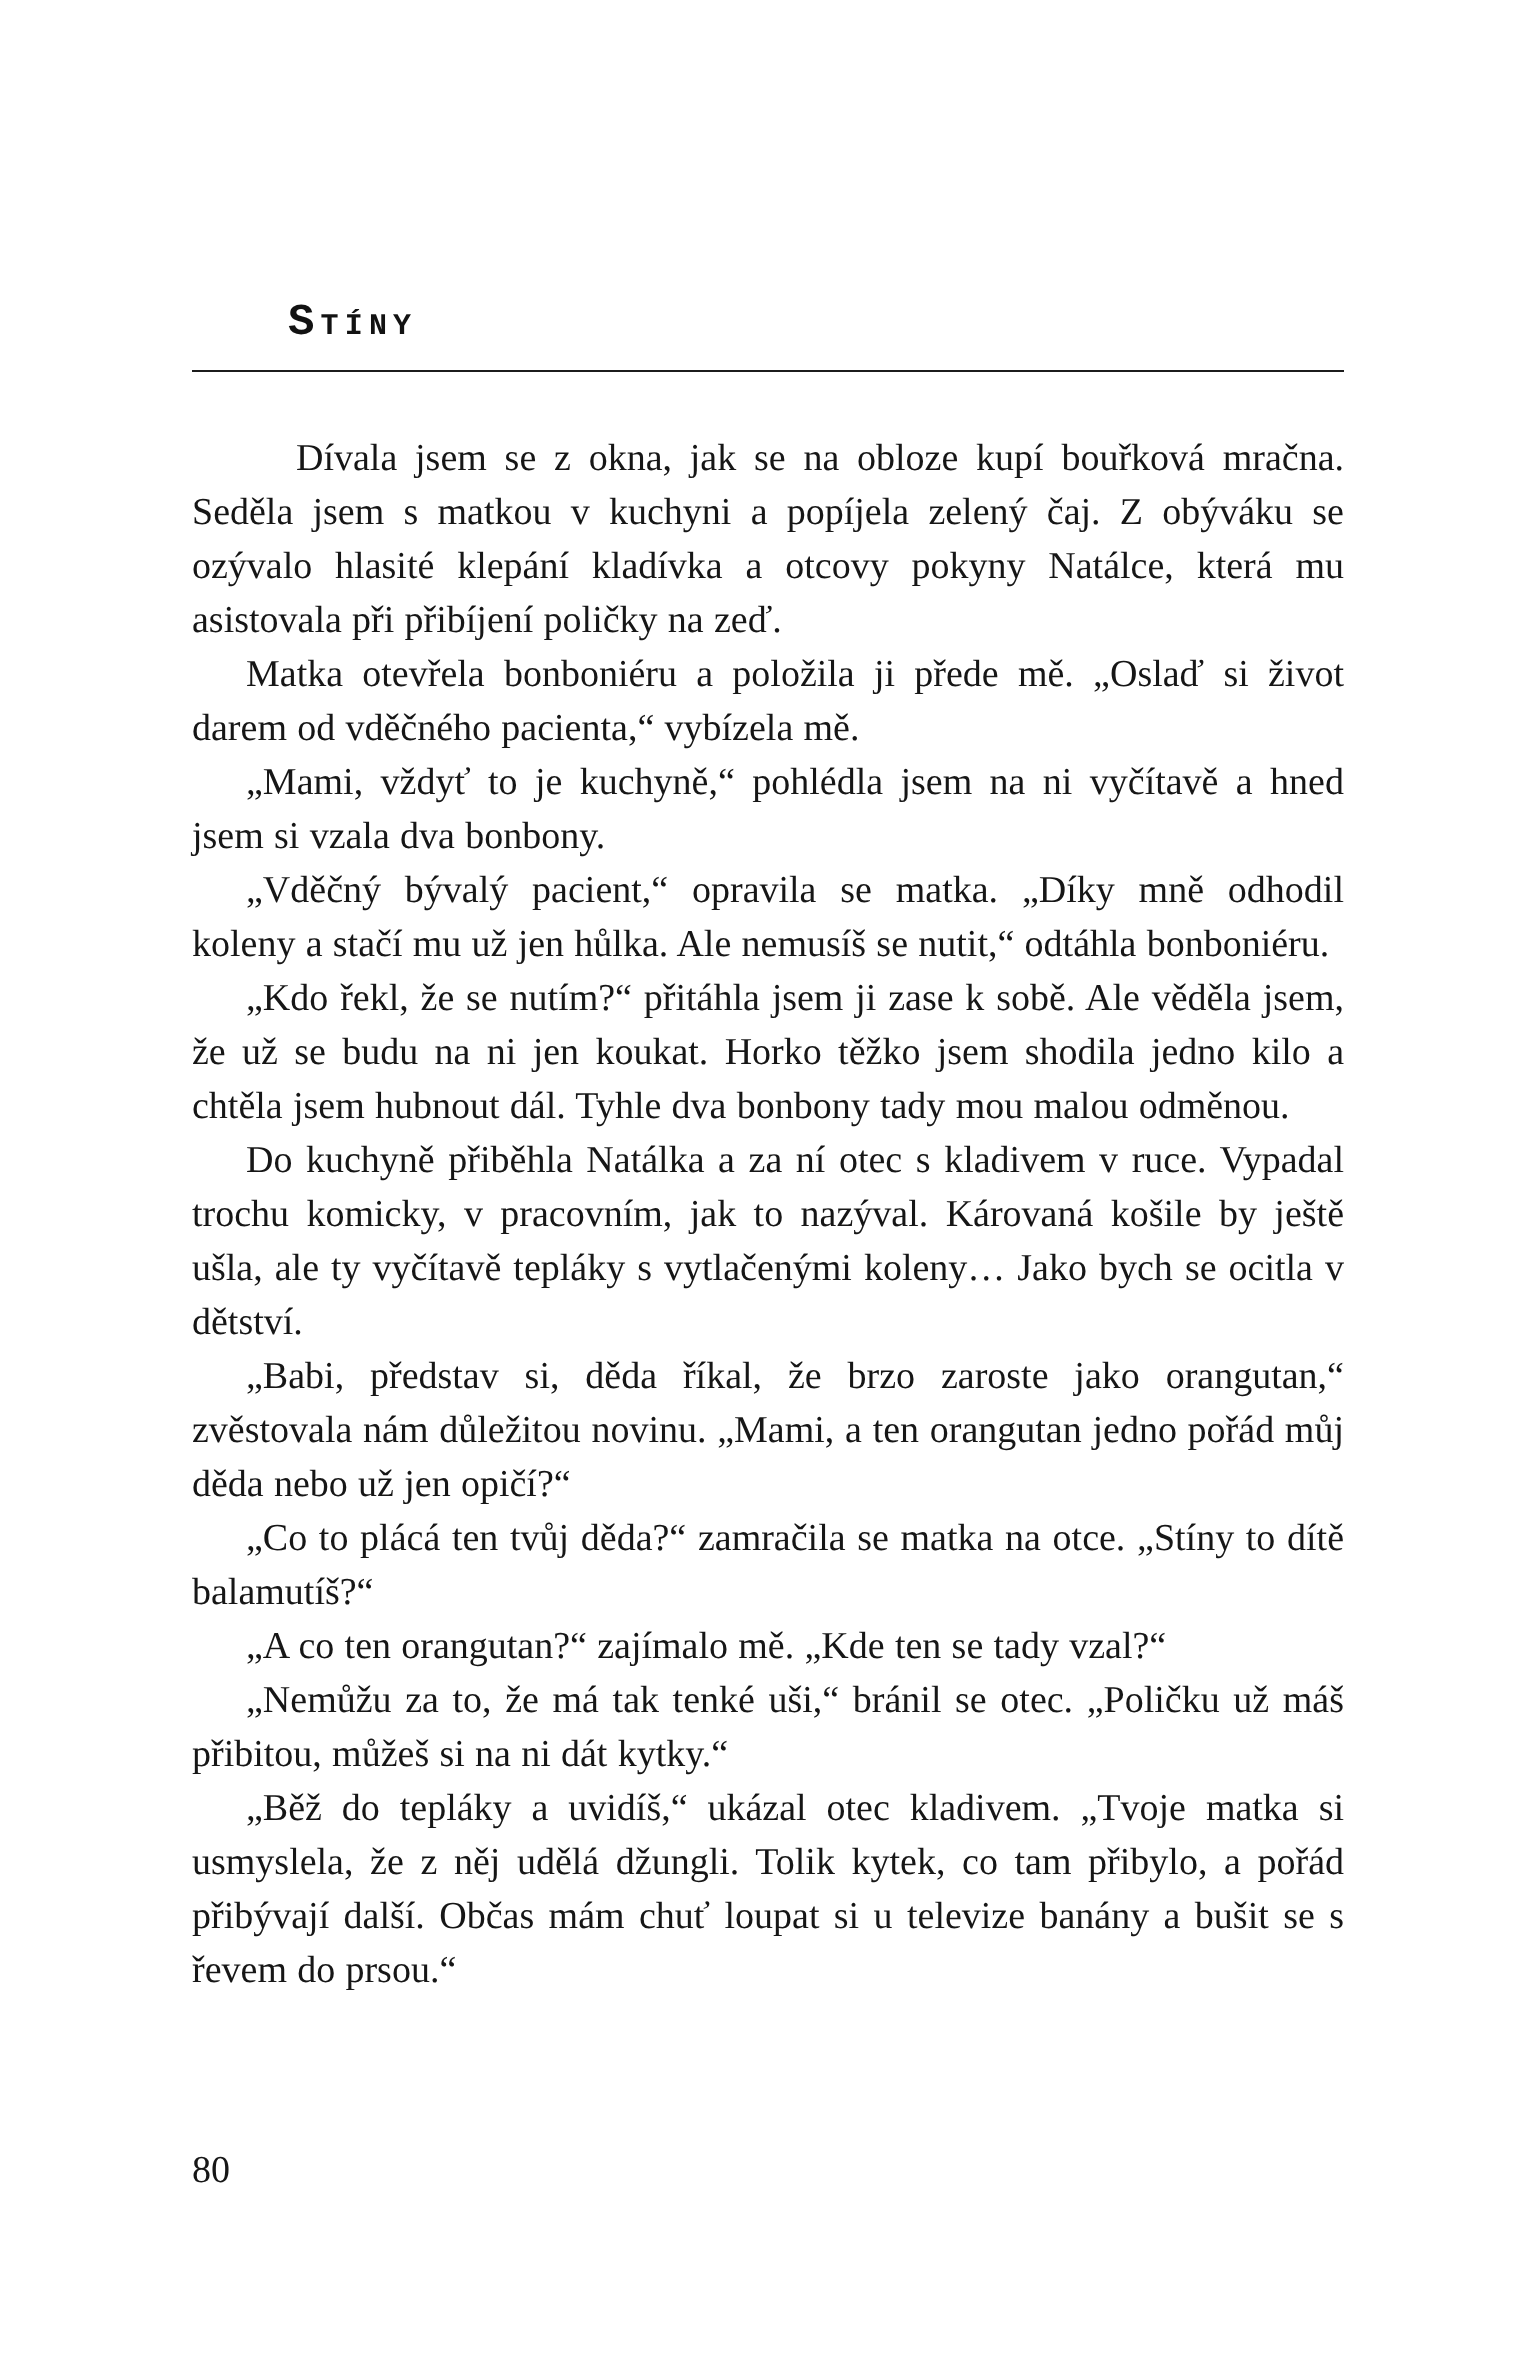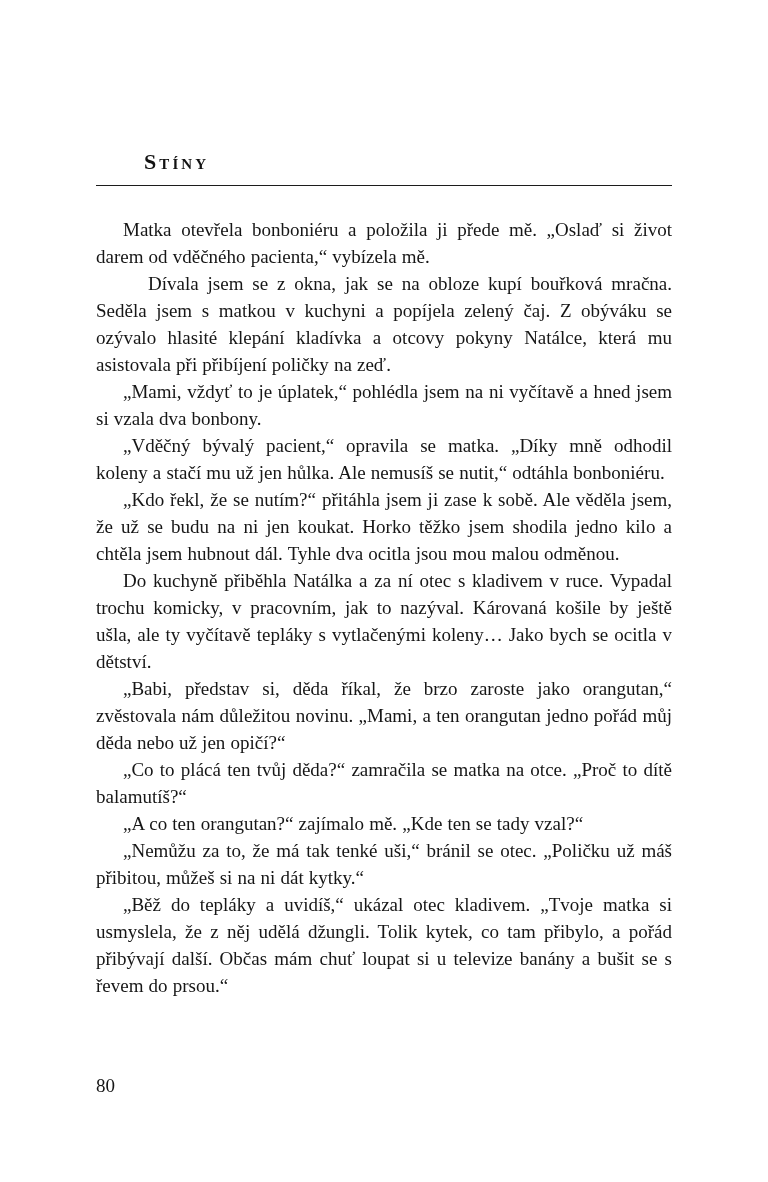--- a/index.html
+++ b/index.html
@@ -23,20 +23,21 @@
     width: 576px;
   }
   .title {
     margin: 0 0 0 48px;
     font-size: 22px;
     line-height: 28px;
     font-weight: 600;
     font-variant: small-caps;
     letter-spacing: 0.14em;
     color: #121212;
+    font-family: Liberation Mono, monospace;
   }
   .rule {
     margin-top: 9px;
     border-bottom: 1.2px solid #1c1c1c;
     width: 100%;
     height: 0;
   }
   .body-text {
     margin-top: 30px;
   }
@@ -62,27 +63,27 @@
   }
 </style>
 </head>
 <body>
 
 <div class="page">
   <div class="content">
     <h1 class="title">Stíny</h1>
     <div class="rule"></div>
     <div class="body-text">
+      <p class="para first">Dívala jsem se z okna, jak se na obloze kupí bouřková mračna. Seděla jsem s matkou v kuchyni a popíjela zelený čaj. Z obýváku se ozývalo hlasité klepání kladívka a otcovy pokyny Natálce, která mu asistovala při přibíjení poličky na zeď.</p>
       <p class="para">Matka otevřela bonboniéru a položila ji přede mě. „Oslaď si život darem od vděčného pacienta,“ vybízela mě.</p>
-      <p class="para first">Dívala jsem se z okna, jak se na obloze kupí bouřková mračna. Seděla jsem s matkou v kuchyni a popíjela zelený čaj. Z obýváku se ozývalo hlasité klepání kladívka a otcovy pokyny Natálce, která mu asistovala při přibíjení poličky na zeď.</p>
-      <p class="para">„Mami, vždyť to je úplatek,“ pohlédla jsem na ni vyčítavě a hned jsem si vzala dva bonbony.</p>
+      <p class="para">„Mami, vždyť to je kuchyně,“ pohlédla jsem na ni vyčítavě a hned jsem si vzala dva bonbony.</p>
       <p class="para">„Vděčný bývalý pacient,“ opravila se matka. „Díky mně odhodil koleny a stačí mu už jen hůlka. Ale nemusíš se nutit,“ odtáhla bonboniéru.</p>
-      <p class="para">„Kdo řekl, že se nutím?“ přitáhla jsem ji zase k sobě. Ale věděla jsem, že už se budu na ni jen koukat. Horko těžko jsem shodila jedno kilo a chtěla jsem hubnout dál. Tyhle dva ocitla jsou mou malou odměnou.</p>
+      <p class="para">„Kdo řekl, že se nutím?“ přitáhla jsem ji zase k sobě. Ale věděla jsem, že už se budu na ni jen koukat. Horko těžko jsem shodila jedno kilo a chtěla jsem hubnout dál. Tyhle dva bonbony tady mou malou odměnou.</p>
       <p class="para">Do kuchyně přiběhla Natálka a za ní otec s kladivem v ruce. Vypadal trochu komicky, v pracovním, jak to nazýval. Károvaná košile by ještě ušla, ale ty vyčítavě tepláky s vytlačenými koleny… Jako bych se ocitla v dětství.</p>
       <p class="para">„Babi, představ si, děda říkal, že brzo zaroste jako orangutan,“ zvěstovala nám důležitou novinu. „Mami, a ten orangutan jedno pořád můj děda nebo už jen opičí?“</p>
-      <p class="para">„Co to plácá ten tvůj děda?“ zamračila se matka na otce. „Proč to dítě balamutíš?“</p>
+      <p class="para">„Co to plácá ten tvůj děda?“ zamračila se matka na otce. „Stíny to dítě balamutíš?“</p>
       <p class="para">„A co ten orangutan?“ zajímalo mě. „Kde ten se tady vzal?“</p>
       <p class="para">„Nemůžu za to, že má tak tenké uši,“ bránil se otec. „Poličku už máš přibitou, můžeš si na ni dát kytky.“</p>
       <p class="para">„Běž do tepláky a uvidíš,“ ukázal otec kladivem. „Tvoje matka si usmyslela, že z něj udělá džungli. Tolik kytek, co tam přibylo, a pořád přibývají další. Občas mám chuť loupat si u televize banány a bušit se s řevem do prsou.“</p>
     </div>
   </div>
   <div class="page-number">80</div>
 </div>
 
 </body></html>

